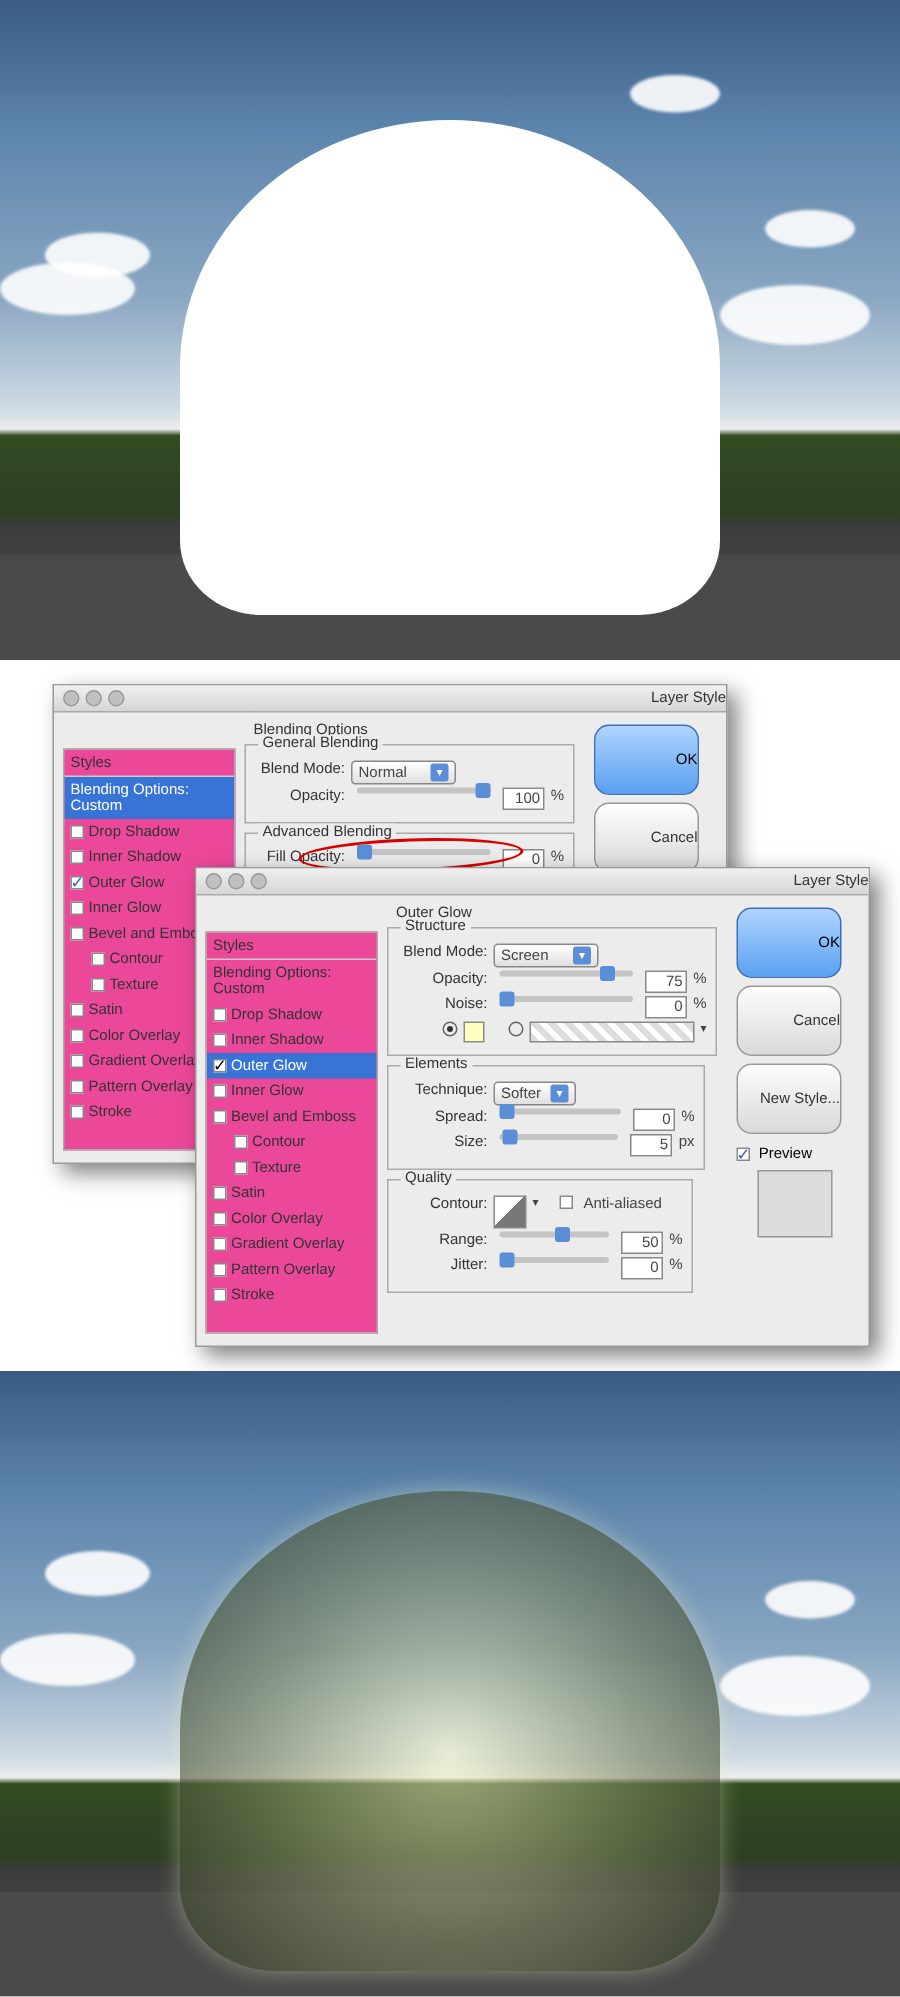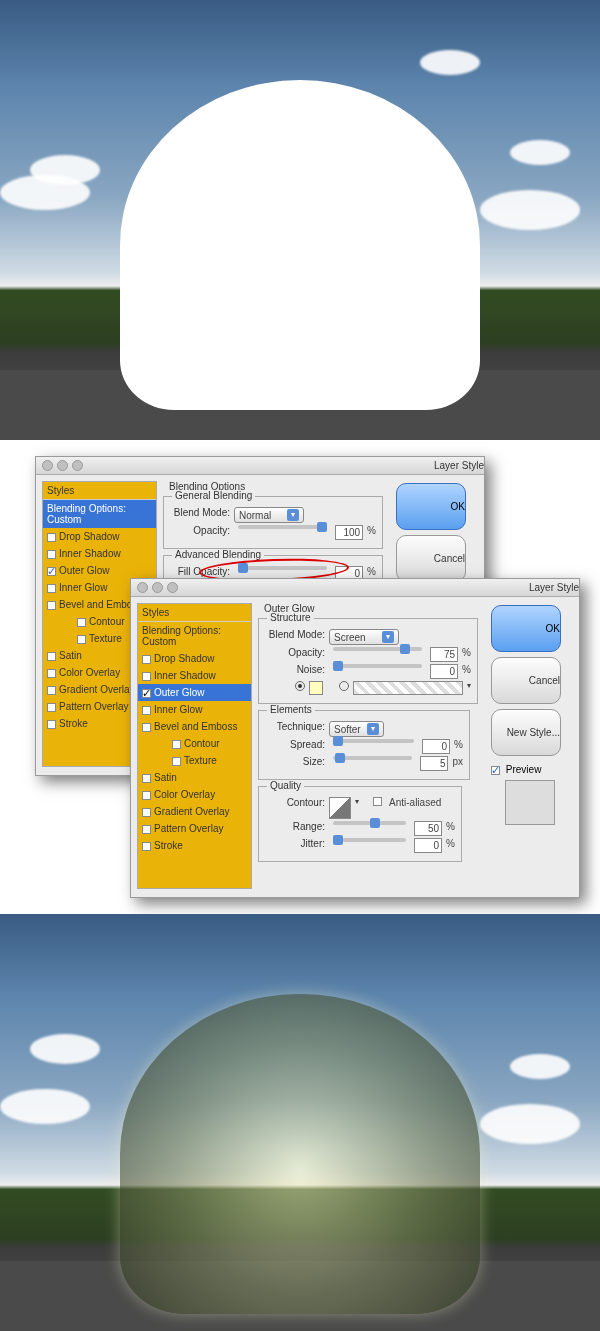--- a/index.html
+++ b/index.html
@@ -11,24 +11,24 @@
 .mid{position:absolute;top:440px;left:0;width:600px;height:474px;background:#fff}
 .sky2{width:600px;height:417px;position:absolute;top:914px;left:0;background:linear-gradient(180deg,#395b84 0%,#5d85ad 20%,#8aa7c2 45%,#cfdbe4 62%,#ededed 65%,#324c22 66%,#2d3f22 78%,#3c3c3c 80%,#555 100%);overflow:hidden}
 .dome2{position:absolute;width:360px;height:320px;border-radius:50% 50% 18% 18%;top:80px;left:120px;background:radial-gradient(circle at 50% 55%,rgba(255,255,200,.5),rgba(120,130,90,.6),rgba(40,50,30,.7));box-shadow:0 0 15px rgba(245,245,200,.4)}
 .dlg{position:absolute;background:#ececec;border:1px solid #9a9a9a;box-shadow:6px 6px 14px rgba(0,0,0,.5)}
 .dlg1{left:35px;top:456px;width:450px;height:320px}
 .dlg2{left:130px;top:578px;width:450px;height:320px}
 .titlebar{background:linear-gradient(#f0f0f0,#d6d6d6);border-bottom:1px solid #aaa;text-align:right;padding:3px 0;color:#333}
 .btns{position:absolute;left:6px;top:3px;display:flex;gap:4px}
 .btn{width:11px;height:11px;border-radius:50%;background:#c0c0c0;border:1px solid #999}
 .dlgbody{display:flex;height:calc(100% - 20px)}
-.sidebar{width:115px;border:1px solid #aaa;background:#eab308;margin:6px 4px 6px 6px;overflow:hidden}
+.sidebar{width:115px;border:1px solid #aaa;background:#ec4899;margin:24px 4px 6px 6px;overflow:hidden}
 .sb-item{padding:3px 4px;color:#333;cursor:default}
 .sb-item.sel{background:#3874d6;color:#fff}
-.sb-item.ind{padding-left:34px}
+.sb-item.ind{padding-left:18px}
 .cb{display:inline-block;width:9px;height:9px;border:1px solid #888;background:#fff;vertical-align:middle;margin-right:3px;position:relative}
 .cb.chk::after{content:"✓";position:absolute;top:-3px;left:-1px;font-size:11px;color:#000}
 .cb.chkb::after{content:"✓";position:absolute;top:-3px;left:-1px;font-size:11px;color:#3060c0}
 .main{flex:1;padding:4px 4px 4px 0;position:relative}
 .fieldset{border:1px solid #aaa;margin:2px 2px 6px 2px;padding:8px 6px 6px 6px;position:relative;color:#444}
 .legend{position:absolute;top:-7px;left:8px;background:#ececec;padding:0 3px;color:#333}
 .row{display:flex;margin:2px 0;gap:4px}
 .lbl{width:60px;text-align:right;color:#333}
 .select{background:linear-gradient(#fff,#e0e0e0);border:1px solid #888;border-radius:3px;padding:1px 4px;min-width:70px;display:flex;align-items:center;justify-content:space-between}
 .select .arr{width:12px;height:12px;background:#5a8fd8;border-radius:2px;color:#fff;font-size:8px;text-align:center;line-height:12px}

